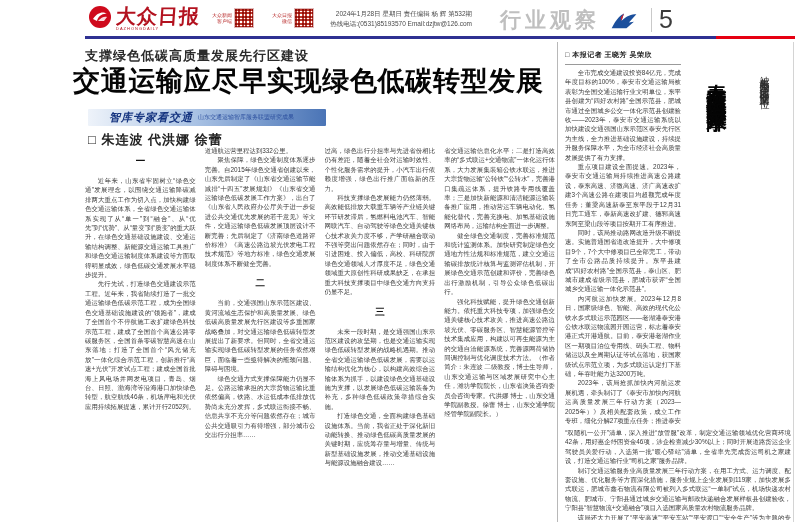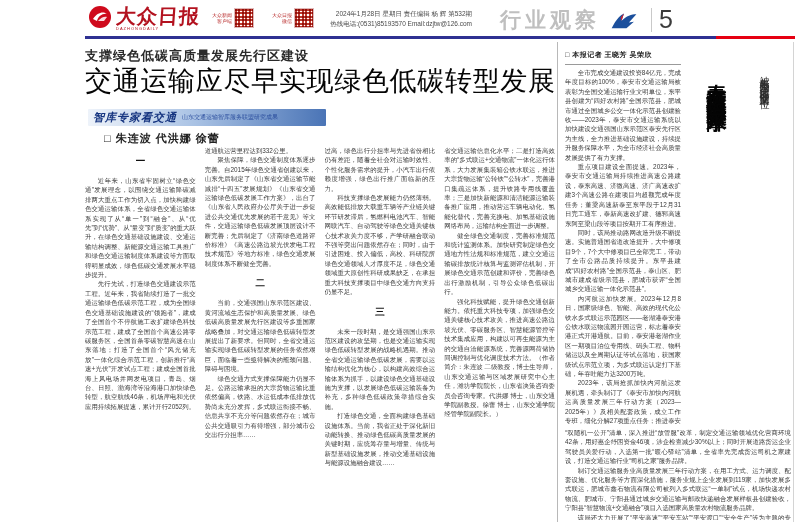--- a/index.html
+++ b/index.html
@@ -25,26 +25,26 @@
   .sec-title { font-size:21px; color:#bfbfbf; letter-spacing:4px; font-weight:600; }
   .brand-logo { margin:0 4px 0 10px; }
   .brand-title { font-size:22px; font-weight:900; color:#121212; letter-spacing:1px; }
   .vdiv { width:1px; height:24px; background:#c9c9c9; margin:0 7px 0 9px; }
   .page-num { font-size:25px; color:#3c3c3c; }
   .rule-blue { position:absolute; left:85px; top:36px; width:631px; height:2.5px; background:#2e3192; }
   .rule-red  { position:absolute; left:716px; top:36px; width:79px;  height:2.5px; background:#e60012; }
 
   
   .kicker { position:absolute; left:85px; top:47px; width:470px; text-align:left; font-size:13px; font-weight:600; color:#2b2b2b; letter-spacing:1px; }
-  .headline { position:absolute; left:85px; top:64px; width:470px; font-size:27px; font-weight:400; color:#050505; line-height:34px; text-align:justify; text-align-last:justify; }
+  .headline { position:absolute; left:73px; top:64px; width:470px; font-size:27px; font-weight:700; color:#050505; line-height:34px; text-align:justify; text-align-last:justify; }
   .banner { position:absolute; left:88px; top:109px; width:238px; height:17px; display:flex; align-items:center;
-            background:linear-gradient(90deg,#eef3fa 0%,#a9c2e4 45%,#4a74b6 100%); border-radius:1px; padding:0 5px; }
+            background:linear-gradient(90deg,#eef3fa 0%,#a9c2e4 45%,#4a74b6 100%); border-radius:1px; padding:0 21px; }
   .banner-title { font-size:11px; font-weight:900; font-style:italic; color:#14337f; letter-spacing:1px; margin-right:5px; white-space:nowrap; }
   .banner-sub { font-size:6px; color:#2c4f9e; white-space:nowrap; }
-  .byline-main { position:absolute; left:88px; top:131px; font-size:11px; font-weight:bold; color:#222; letter-spacing:1px;margin-left:16px; }
+  .byline-main { position:absolute; left:88px; top:131px; font-size:13px; font-weight:bold; color:#222; letter-spacing:1px; }
   .columns { position:absolute; left:85px; top:146px; width:470px; height:376px; display:flex; gap:9px; overflow:hidden; }
   .col { flex:1 1 0; overflow:hidden; }
   .para { font-size:6.4px; line-height:9.4px; color:#3a3a3a; text-align:justify; text-indent:2em; }
   .para.cont { text-indent:0; }
   .section-mark { text-align:center; font-weight:bold; font-size:9.5px; color:#111; margin:9px 0 8px; text-indent:0; }
 
   
   .side-rule-left  { position:absolute; left:557px; top:42px; width:1px; height:480px; background:#b8b8b8; }
   .side-rule-right { position:absolute; left:793px; top:42px; width:1px; height:480px; background:#d4d4d4; }
   .byline-side { position:absolute; left:565px; top:50px; width:116px; font-size:7px; font-weight:bold; color:#222;

